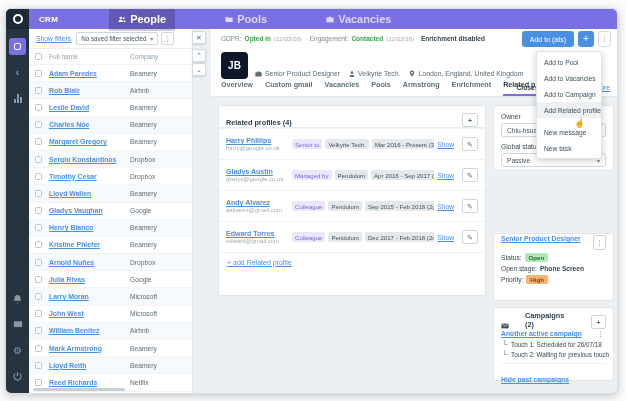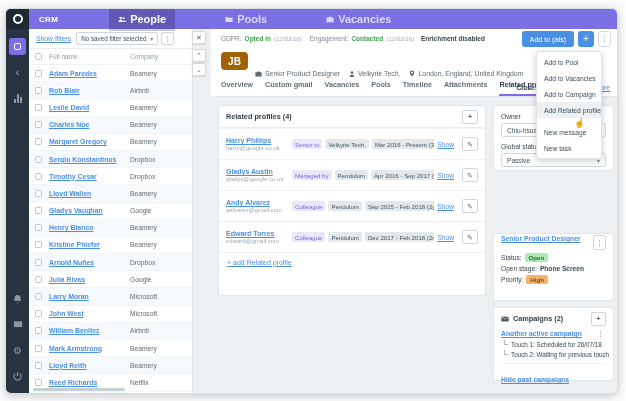--- a/index.html
+++ b/index.html
@@ -55,39 +55,39 @@
     color:#5a6b76;font-size:7px;display:flex;align-items:center;justify-content:center;cursor:pointer;line-height:1;}
   .pbtn.close{margin-bottom:5px;}
   .pbtn.up{margin-bottom:1px;}
 
   
   .p-header{position:absolute;left:205px;right:0;top:20px;height:68px;background:#fff;border-bottom:1px solid #e2e7ea;z-index:4;}
   .gdpr{position:absolute;left:10px;top:6px;display:flex;align-items:baseline;gap:3px;font-size:6.5px;color:#7b8a93;white-space:nowrap;}
   .gdpr .grn{color:#3fa54c;font-weight:bold;}
   .gdpr .dt{font-style:italic;color:#a0adb5;font-size:6.1px;}
   .gdpr .blk{color:#37474f;font-weight:bold;margin-left:4px;}
-  .avatar{position:absolute;left:10px;top:23px;width:27px;height:18px;border-radius:4px;background:#a16207;color:#fff;
+  .avatar{position:absolute;left:10px;top:23px;width:27px;height:27px;border-radius:4px;background:#0f172a;color:#fff;
     font-weight:bold;font-size:10px;display:flex;align-items:center;justify-content:center;}
   .p-name{position:absolute;left:44px;top:22px;font-size:12.5px;color:#37474f;}
   .p-sub{position:absolute;left:44px;top:41px;display:flex;align-items:center;gap:9px;font-size:6.9px;color:#37474f;white-space:nowrap;}
   .p-sub .ic{color:#5a6b76;display:flex;align-items:center;gap:3px;}
   .hdr-btns{position:absolute;top:2px;right:6px;display:flex;gap:4px;z-index:6;}
   .btn-addto{height:16px;padding:0 8px;background:#4a90e2;border-radius:3px;color:#fff;font-size:7px;display:flex;align-items:center;cursor:pointer;}
   .btn-plus{width:16px;height:16px;background:#4a90e2;border-radius:3px;color:#fff;font-size:10px;display:flex;align-items:center;justify-content:center;cursor:pointer;line-height:1;}
   .btn-dots{width:13px;height:16px;background:#fff;border:1px solid #d4dbe0;border-radius:3px;color:#5a6b76;font-size:7px;display:flex;align-items:center;justify-content:center;cursor:pointer;}
   .tabs{position:absolute;left:10px;bottom:0;display:flex;gap:12px;font-size:7.2px;font-weight:bold;color:#5f7078;}
   .tab{padding-bottom:5px;cursor:pointer;white-space:nowrap;}
   .tab.active{color:#2f3f49;border-bottom:2px solid #7b6fe4;}
   .closest{position:absolute;right:7px;bottom:5px;font-size:6.8px;display:flex;gap:26px;align-items:baseline;}
   .closest .lbl{color:#37474f;font-weight:bold;}
   .closest .lnk{color:#4a90e2;text-decoration:underline;cursor:pointer;}
 
   
   .card{position:absolute;background:#fff;border:1px solid #e0e6ea;border-radius:3px;z-index:2;}
-  .card-head{display:flex;align-items:center;padding:0 7px;height:21px;font-size:7.3px;font-weight:bold;color:#2f3f49;gap:4px;}
+  .card-head{display:flex;align-items:flex-end;padding:0 7px;height:21px;font-size:7.3px;font-weight:bold;color:#2f3f49;gap:16px;}
   .card-head .ci{color:#44535c;display:flex;}
   .card-head .right{margin-left:auto;}
 
   .related{left:212px;top:96px;width:268px;height:191px;}
   .related .card-head{border-bottom:1px solid #e8edf0;height:22px;}
   .rc-search{margin:5px 7px;height:14px;border:1px solid #d4dbe0;border-radius:3px;display:flex;align-items:center;padding:0 5px;gap:3px;}
   .rc-search input{border:0;outline:none;font-size:6.6px;color:#42525c;width:100%;font-family:inherit;}
   .rc-search input::placeholder{color:#a8b4bc;}
   .rr{height:31px;display:flex;align-items:center;padding:0 7px;border-top:1px solid #eef2f5;}
   .rr-id{width:66px;flex:none;}
@@ -374,22 +374,22 @@
             <path d="M4 .5A3 3 0 0 0 1 3.5C1 5.7 4 8.5 4 8.5S7 5.7 7 3.5A3 3 0 0 0 4 .5zm0 4.2a1.2 1.2 0 1 1 0-2.4 1.2 1.2 0 0 1 0 2.4z" fill="currentColor"></path>
           </svg>
         <span>London, England, United Kingdom</span>
         </span>
     </div>
     <div class="tabs">
       <span class="tab">Overview</span>
       <span class="tab">Custom gmail</span>
       <span class="tab">Vacancies</span>
       <span class="tab">Pools</span>
-      <span class="tab">Timeline</span>
-      <span class="tab">Attachments</span>
+      <span class="tab">Armstrong</span>
+      <span class="tab">Enrichment</span>
       <span class="tab active">Related profiles</span>
     </div>
     <div class="closest">
       <span class="lbl">Closest conne</span>
       <span class="lnk">1 more</span>
     </div>
   </div>
 
   <div class="card related">
     <div class="card-head">

